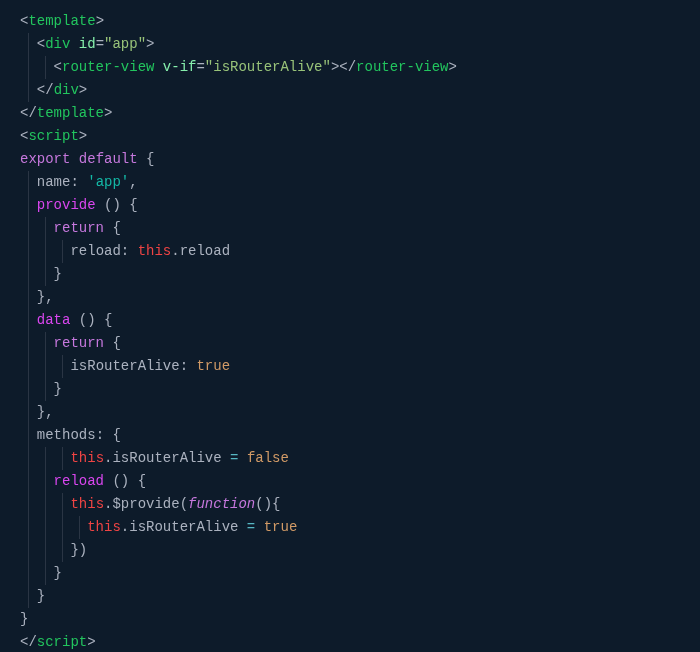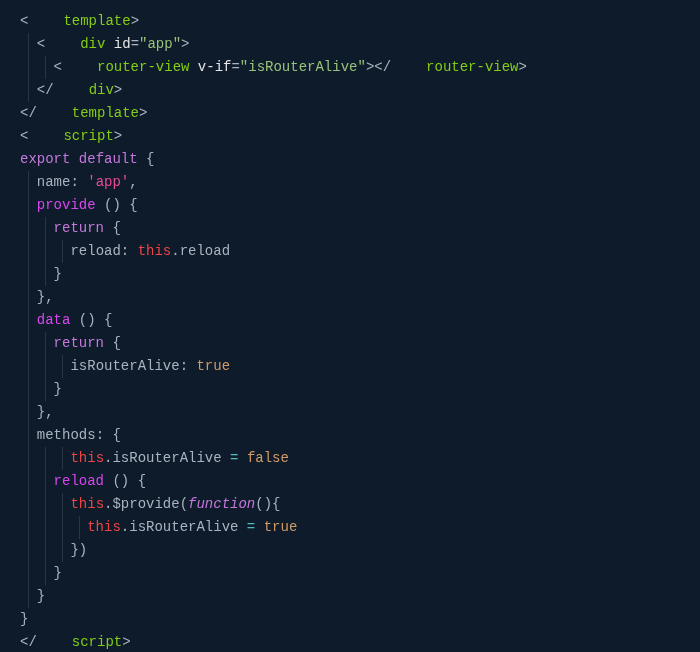--- a/index.html
+++ b/index.html
@@ -22,27 +22,27 @@
       position: relative;
     }
     .indent-guide {
       border-left: 1px solid #2a3544;
       display: inline-block;
       height: 23px;
       vertical-align: top;
       position: absolute;
     }
     .c-bracket { color: #abb2bf; }
-    .c-tag { color: #84cc16; margin-left: 35px; }
-    .c-attr { color: #e5e5e5; }
+    .c-tag { color: #22c55e; }
+    .c-attr { color: #86efac; }
     .c-string { color: #98c379; }
     .c-keyword { color: #c678dd; }
     .c-keyword2 { color: #56b6c2; }
     .c-property { color: #abb2bf; }
-    .c-value { color: #ec4899; }
+    .c-value { color: #14b8a6; }
     .c-this { color: #ef4444; margin-top: 26px; }
     .c-bool { color: #d19a66; }
     .c-func { color: #d946ef; }
     .c-punct { color: #abb2bf; }
     .c-italic { font-style: italic; text-align: right; }
   </style>
 </head>
 <body>
 
 <div>

